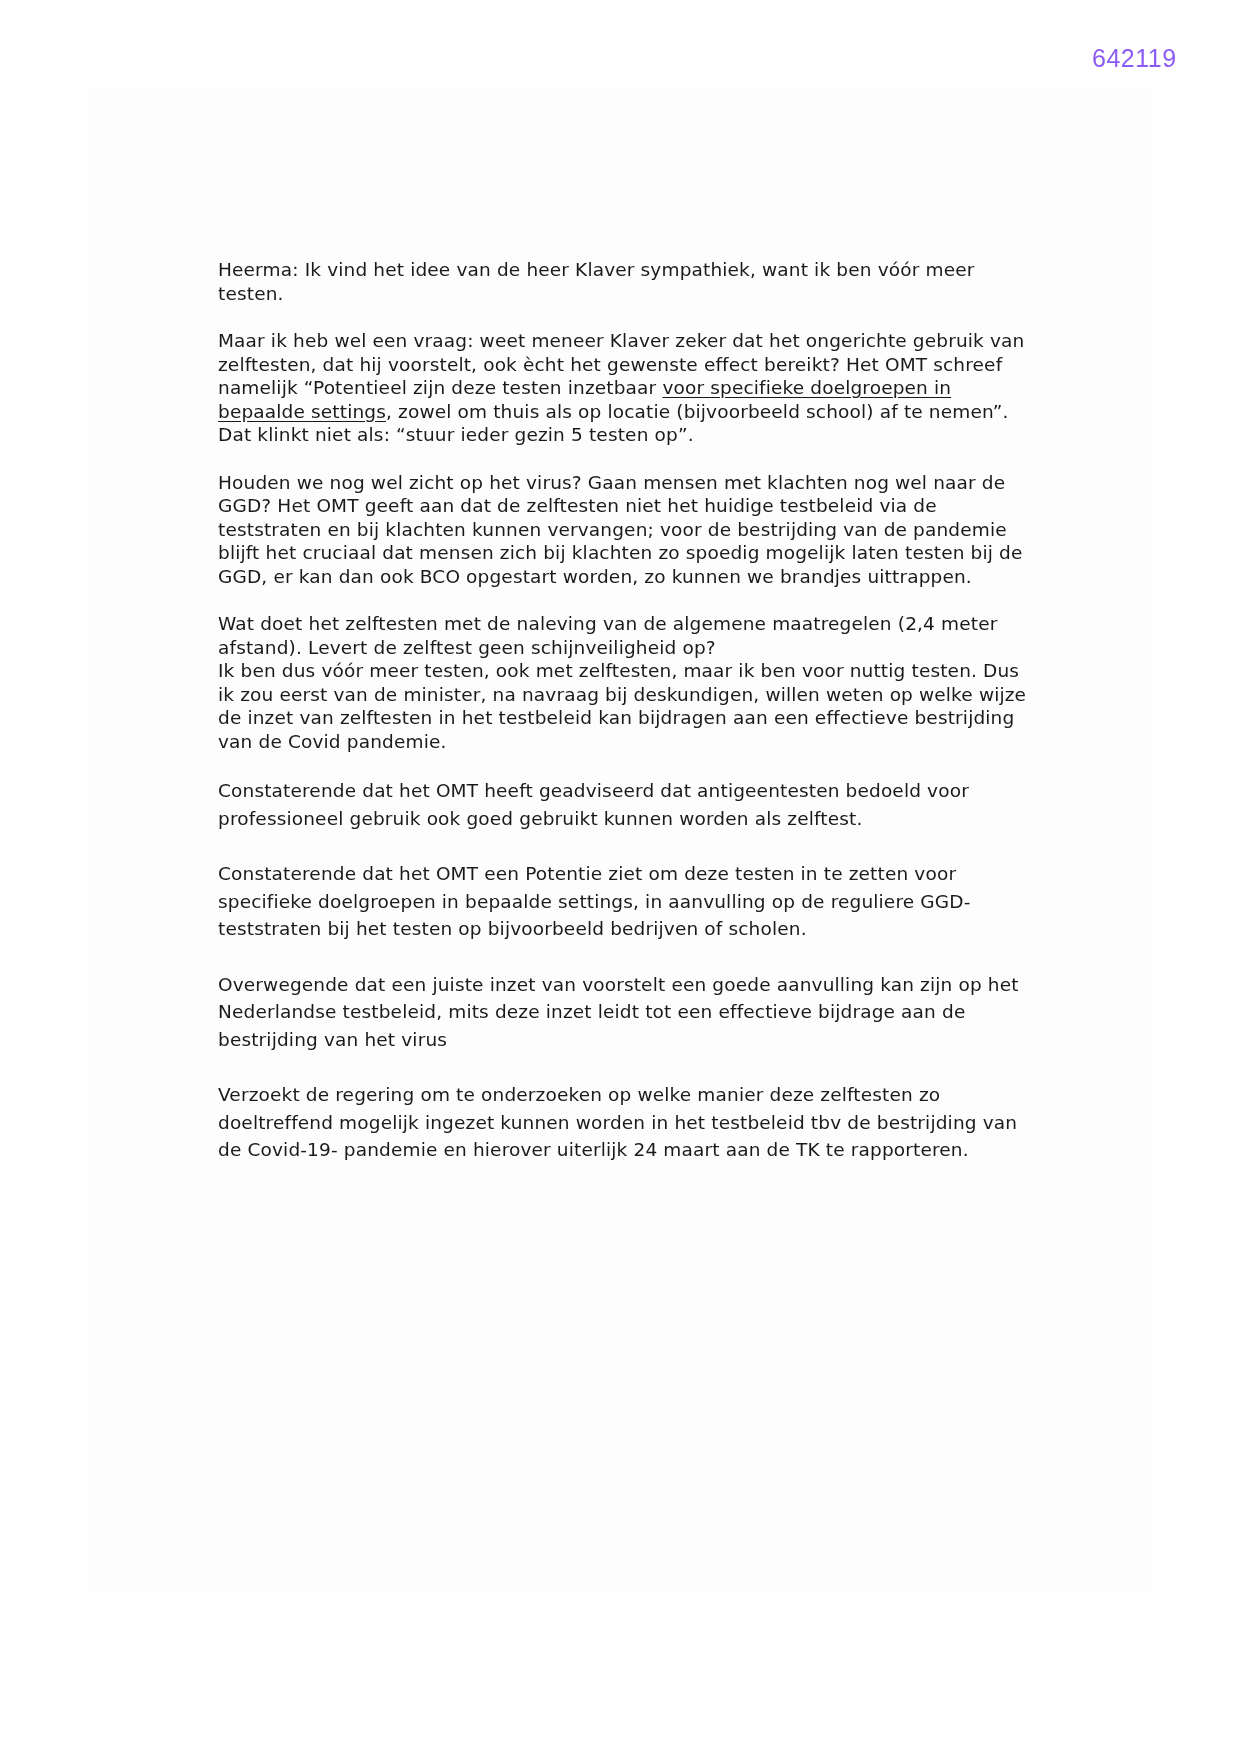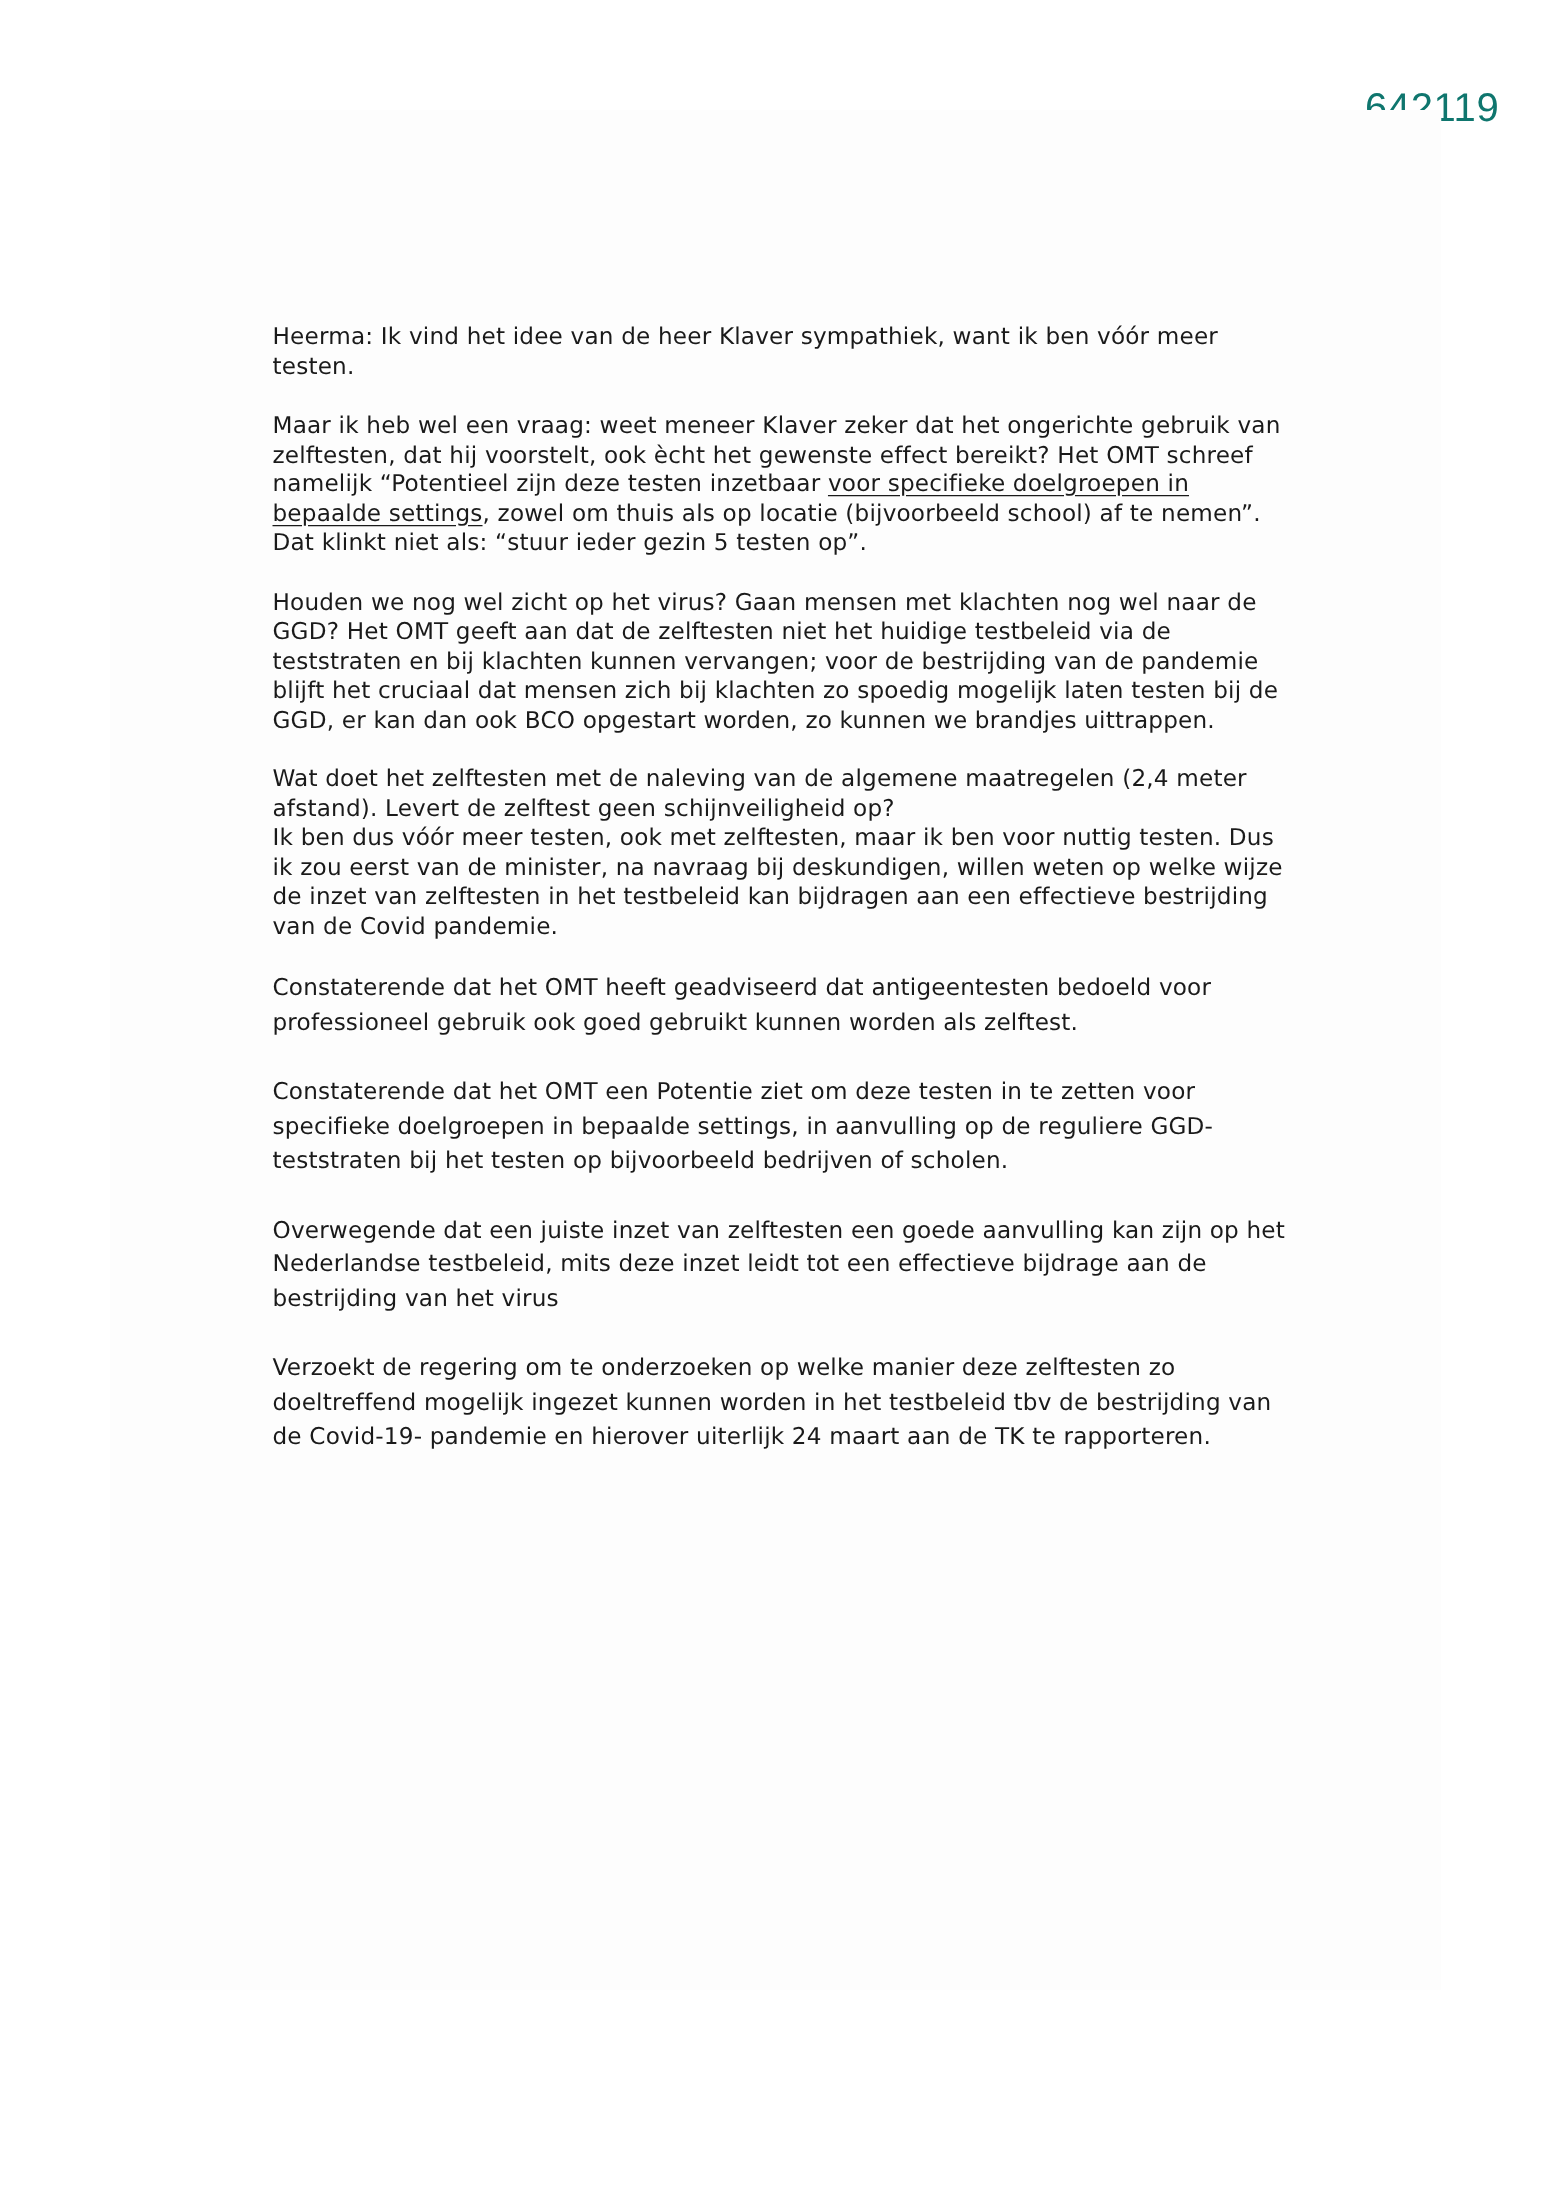--- a/index.html
+++ b/index.html
@@ -10,25 +10,25 @@
     body {
       width: 1241px;
       height: 1754px;
       position: relative;
       overflow: hidden;
       font-family: "DejaVu Sans", sans-serif;
       color: #1a1a1a;
     }
     .doc-number {
       position: absolute;
-      top: 68px;
+      top: 44px;
       left: 1092px;
       font-family: "Liberation Sans", sans-serif;
-      font-size: 32px;
-      color: #0f766e;
+      font-size: 25px;
+      color: #8b5cf6;
       letter-spacing: 0.5px;
     }
     .scan-area {
       position: absolute;
       left: 88px;
       top: 88px;
       width: 1065px;
       height: 1504px;
       background: #fdfdfd;
     }
@@ -79,16 +79,16 @@
   <p class="p-zicht">Houden we nog wel zicht op het virus? Gaan mensen met klachten nog wel naar de GGD? Het OMT geeft aan dat de zelftesten niet het huidige testbeleid via de teststraten en bij klachten kunnen vervangen; voor de bestrijding van de pandemie blijft het cruciaal dat mensen zich bij klachten zo spoedig mogelijk laten testen bij de GGD, er kan dan ook BCO opgestart worden, zo kunnen we brandjes uittrappen.</p>
 
   <p>Wat doet het zelftesten met de naleving van de algemene maatregelen (2,4 meter afstand). Levert de zelftest geen schijnveiligheid op?</p>
 
   <p class="p-nuttig">Ik ben dus vóór meer testen, ook met zelftesten, maar ik ben voor nuttig testen. Dus ik zou eerst van de minister, na navraag bij deskundigen, willen weten op welke wijze de inzet van zelftesten in het testbeleid kan bijdragen aan een effectieve bestrijding van de Covid pandemie.</p>
 
 
   <div class="motion-block">
     <p>Constaterende dat het OMT heeft geadviseerd dat antigeentesten bedoeld voor professioneel gebruik ook goed gebruikt kunnen worden als zelftest.</p>
     <p>Constaterende dat het OMT een Potentie ziet om deze testen in te zetten voor specifieke doelgroepen in bepaalde settings, in aanvulling op de reguliere GGD-teststraten bij het testen op bijvoorbeeld bedrijven of scholen.</p>
-    <p>Overwegende dat een juiste inzet van zelftesten een goede aanvulling kan zijn op het Nederlandse testbeleid, mits deze inzet leidt tot een effectieve bijdrage aan de bestrijding van het virus</p>
+    <p>Overwegende dat een juiste inzet van voorstelt een goede aanvulling kan zijn op het Nederlandse testbeleid, mits deze inzet leidt tot een effectieve bijdrage aan de bestrijding van het virus</p>
     <p>Verzoekt de regering om te onderzoeken op welke manier deze zelftesten zo doeltreffend mogelijk ingezet kunnen worden in het testbeleid tbv de bestrijding van de Covid-19- pandemie en hierover uiterlijk 24 maart aan de TK te rapporteren.</p>
   </div>
 </div>
 
 </body></html>

